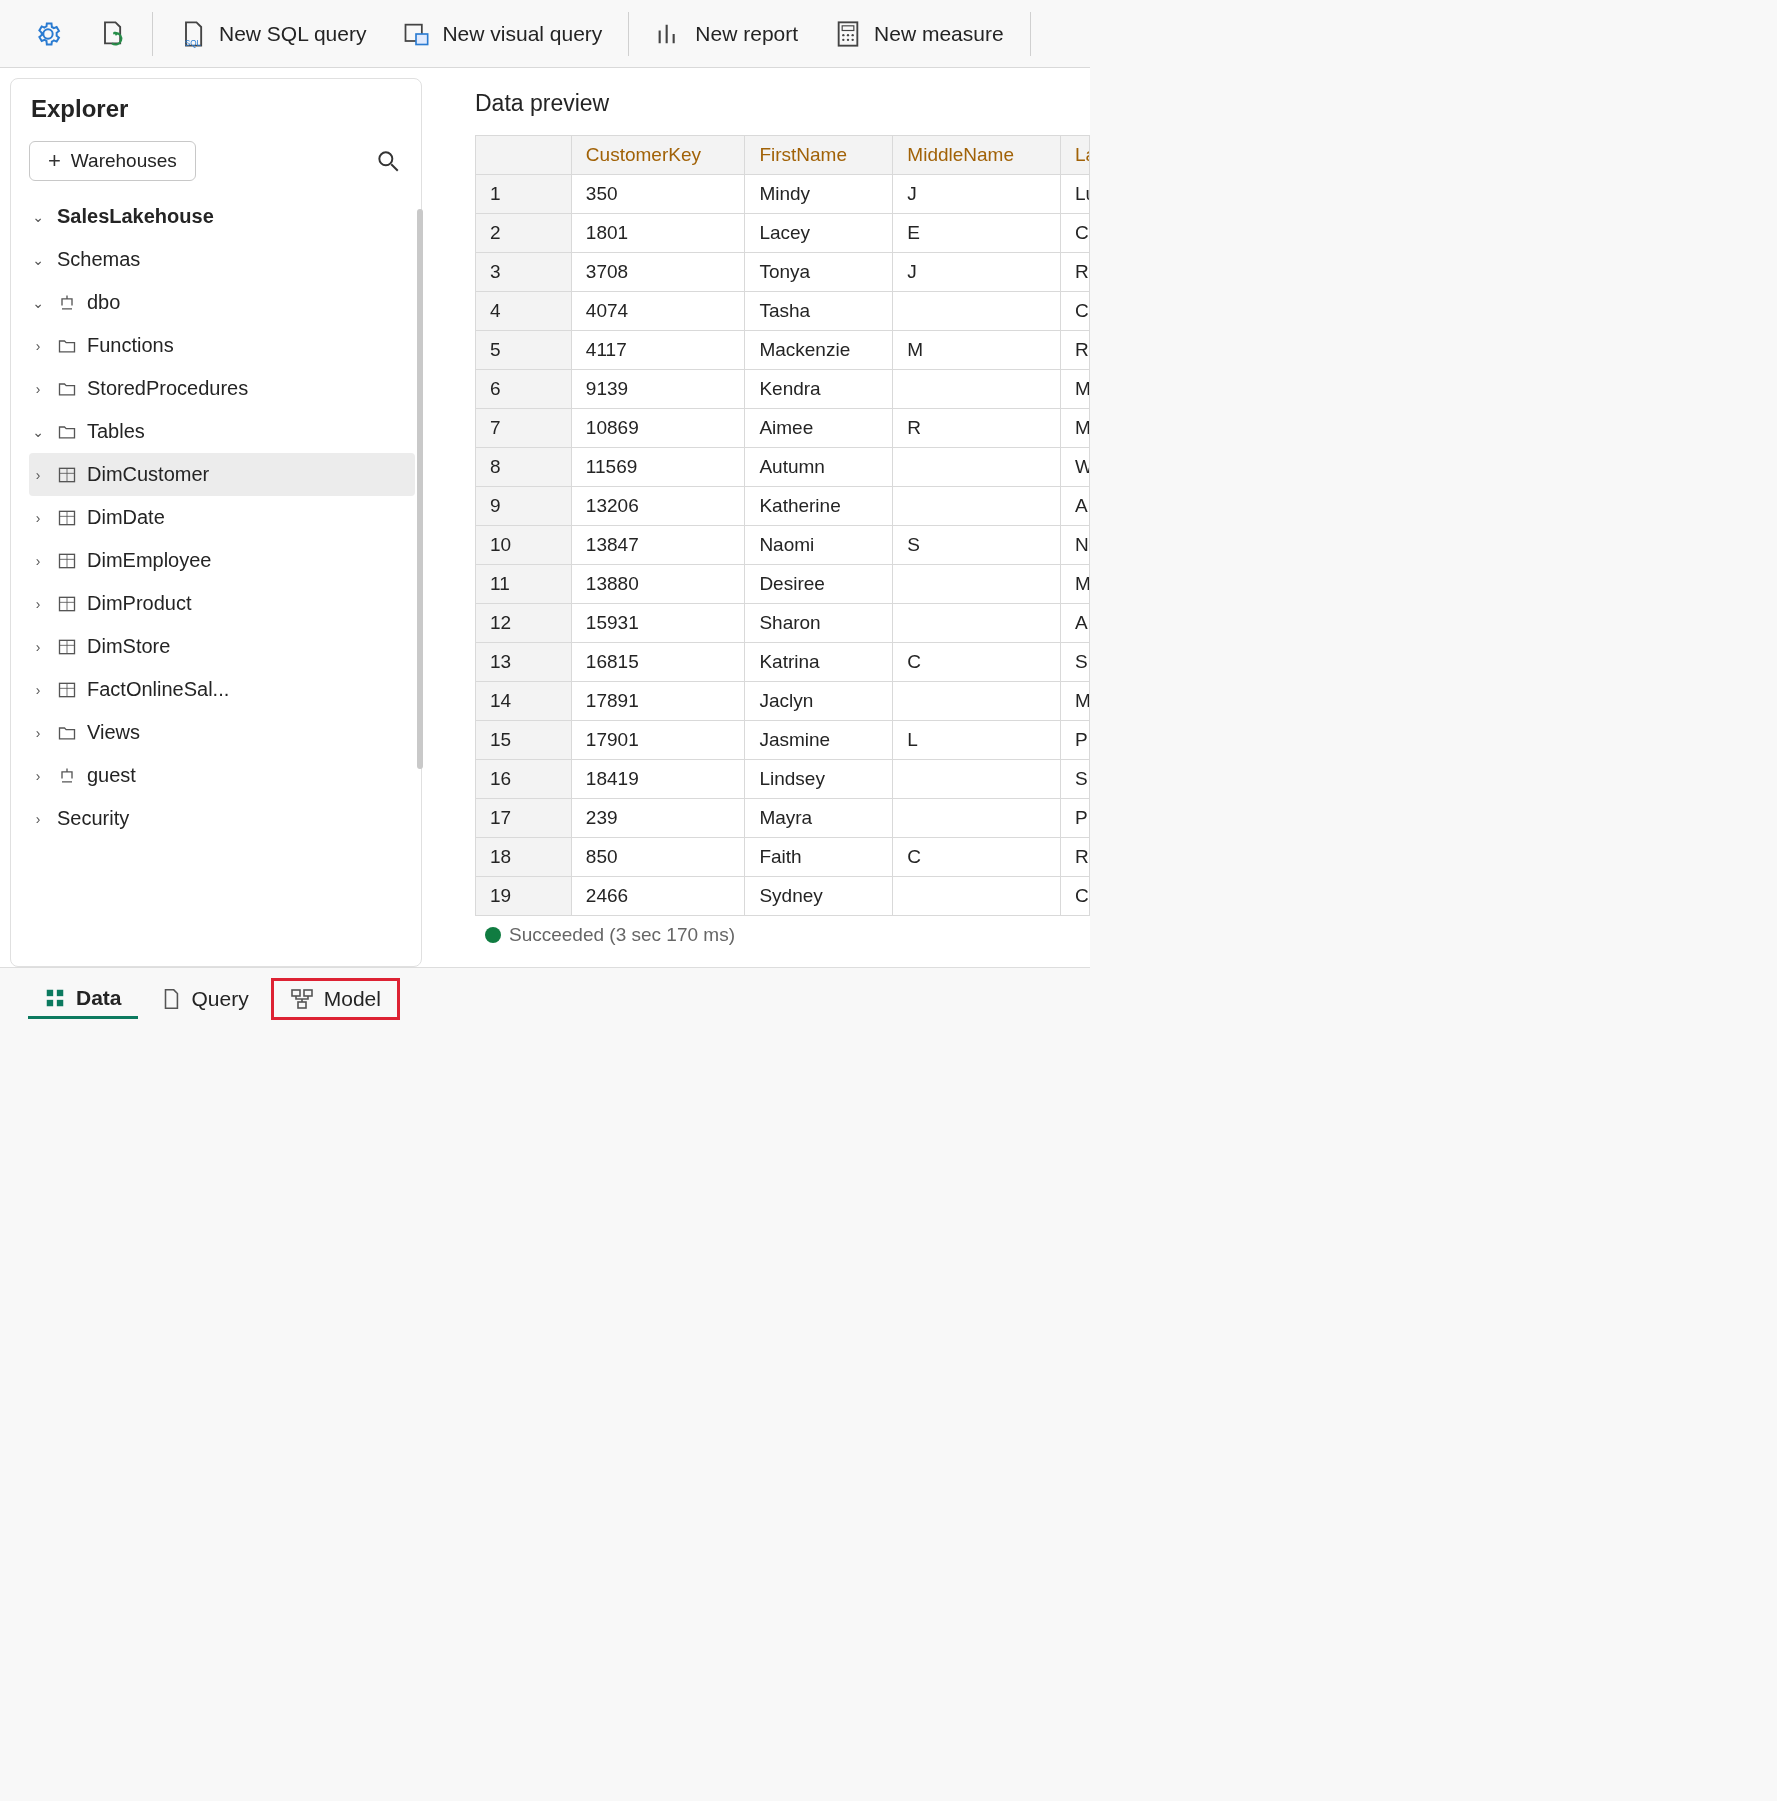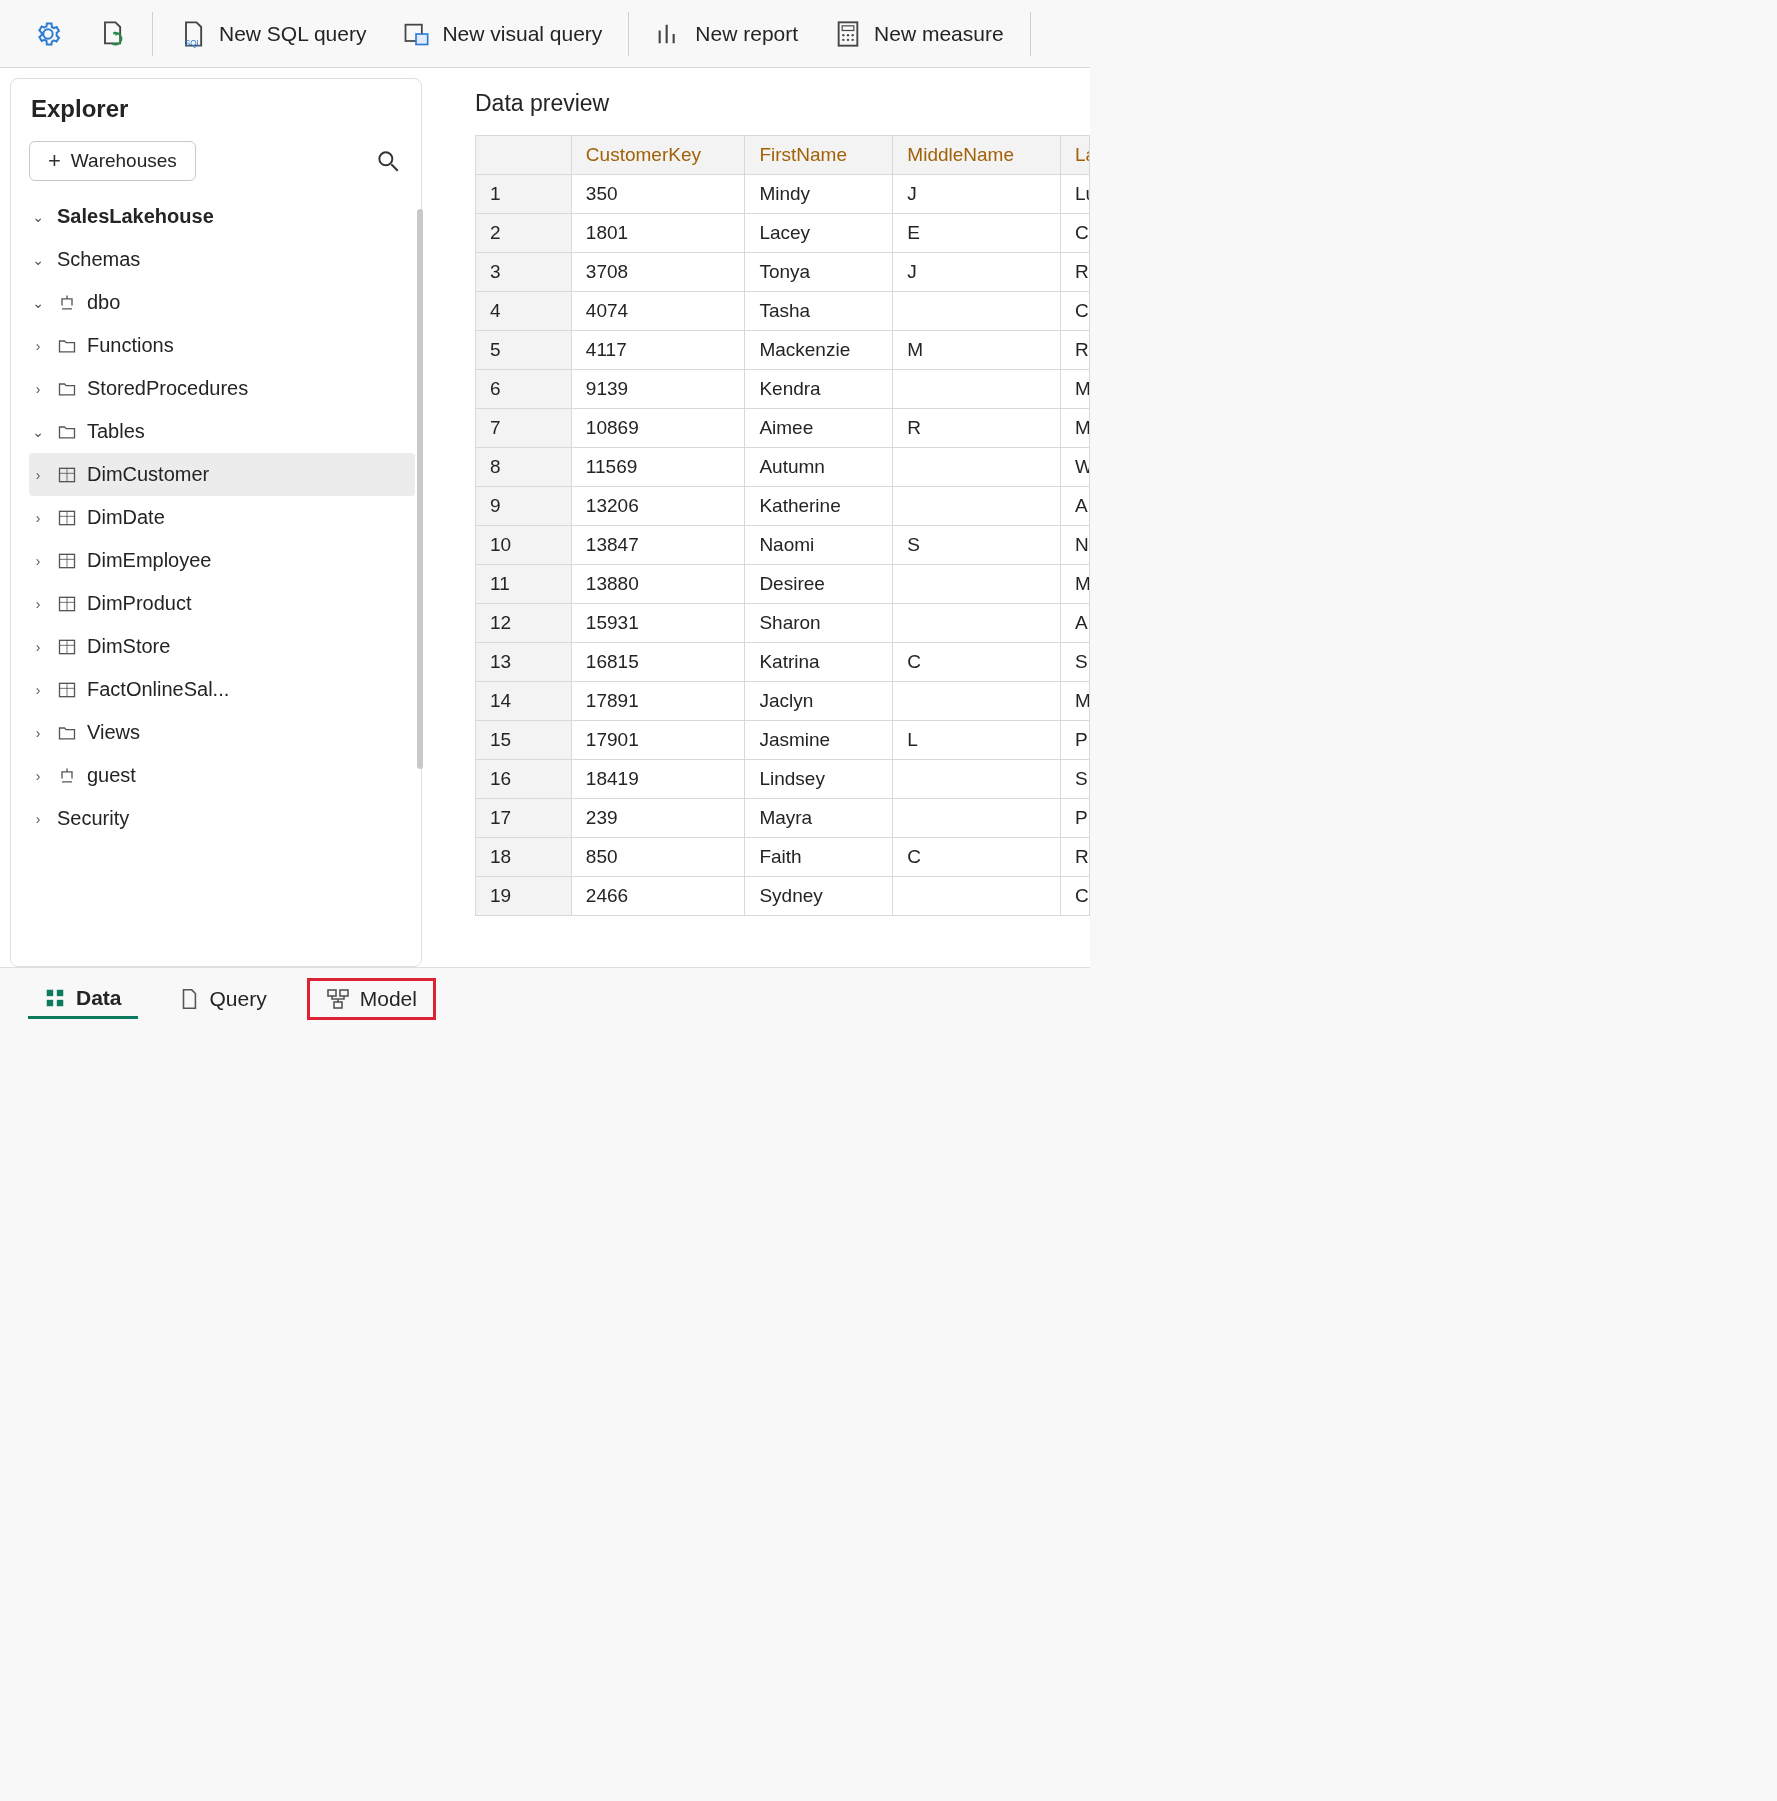--- a/index.html
+++ b/index.html
@@ -93,21 +93,21 @@
   .c-num{ width:98px; text-align:left; background:#f3f3f3; border-left:1px solid #d9d9d9;}
   .c-key{ width:176px;}
   .c-fn { width:150px;}
   .c-mn { width:170px;}
   .c-ln { flex:1; min-width:0;}
   .status { display:flex; align-items:center; gap:8px; padding:8px 10px; color:#666; font-size:19px;}
   .ok-dot{ width:16px;height:16px;border-radius:50%;background:#107c41;display:inline-block;}
 
   
   .bottom {
-    display:flex; align-items:center; gap:24px;
+    display:flex; align-items:center; gap:6px;
     padding: 10px 0 16px 28px;
     background:#f8f8f8;
   }
   .btab { display:flex; align-items:center; gap:10px; padding:6px 16px; font-size:21px;}
   .btab.active { font-weight:700; border-bottom:3px solid #0c7a5f;}
   .btab.boxed { border:3px solid #d23; border-radius:0;}
 
   svg{display:block;}
 </style>
 </head>
@@ -475,20 +475,24 @@
             <div class="gc c-ln">Reed</div>
           </div>
           <div class="gr">
             <div class="gc c-num">19</div>
             <div class="gc c-key">2466</div>
             <div class="gc c-fn">Sydney</div>
             <div class="gc c-mn"></div>
             <div class="gc c-ln">Campb</div>
           </div>
         </div>
+      <div class="status">
+        <span class="ok-dot"></span>
+        <span>Succeeded (3 sec 170 ms)</span>
+      </div>
     </div>
   </div>
 
   <div class="bottom">
     <div class="btab active">
       <span>
           <svg width="22" height="22" viewBox="0 0 24 24">
             <rect x="3" y="3" width="7" height="7" fill="#0c7a5f"></rect>
             <rect x="14" y="3" width="7" height="7" fill="#0c7a5f"></rect>
             <rect x="3" y="14" width="7" height="7" fill="#0c7a5f"></rect>

